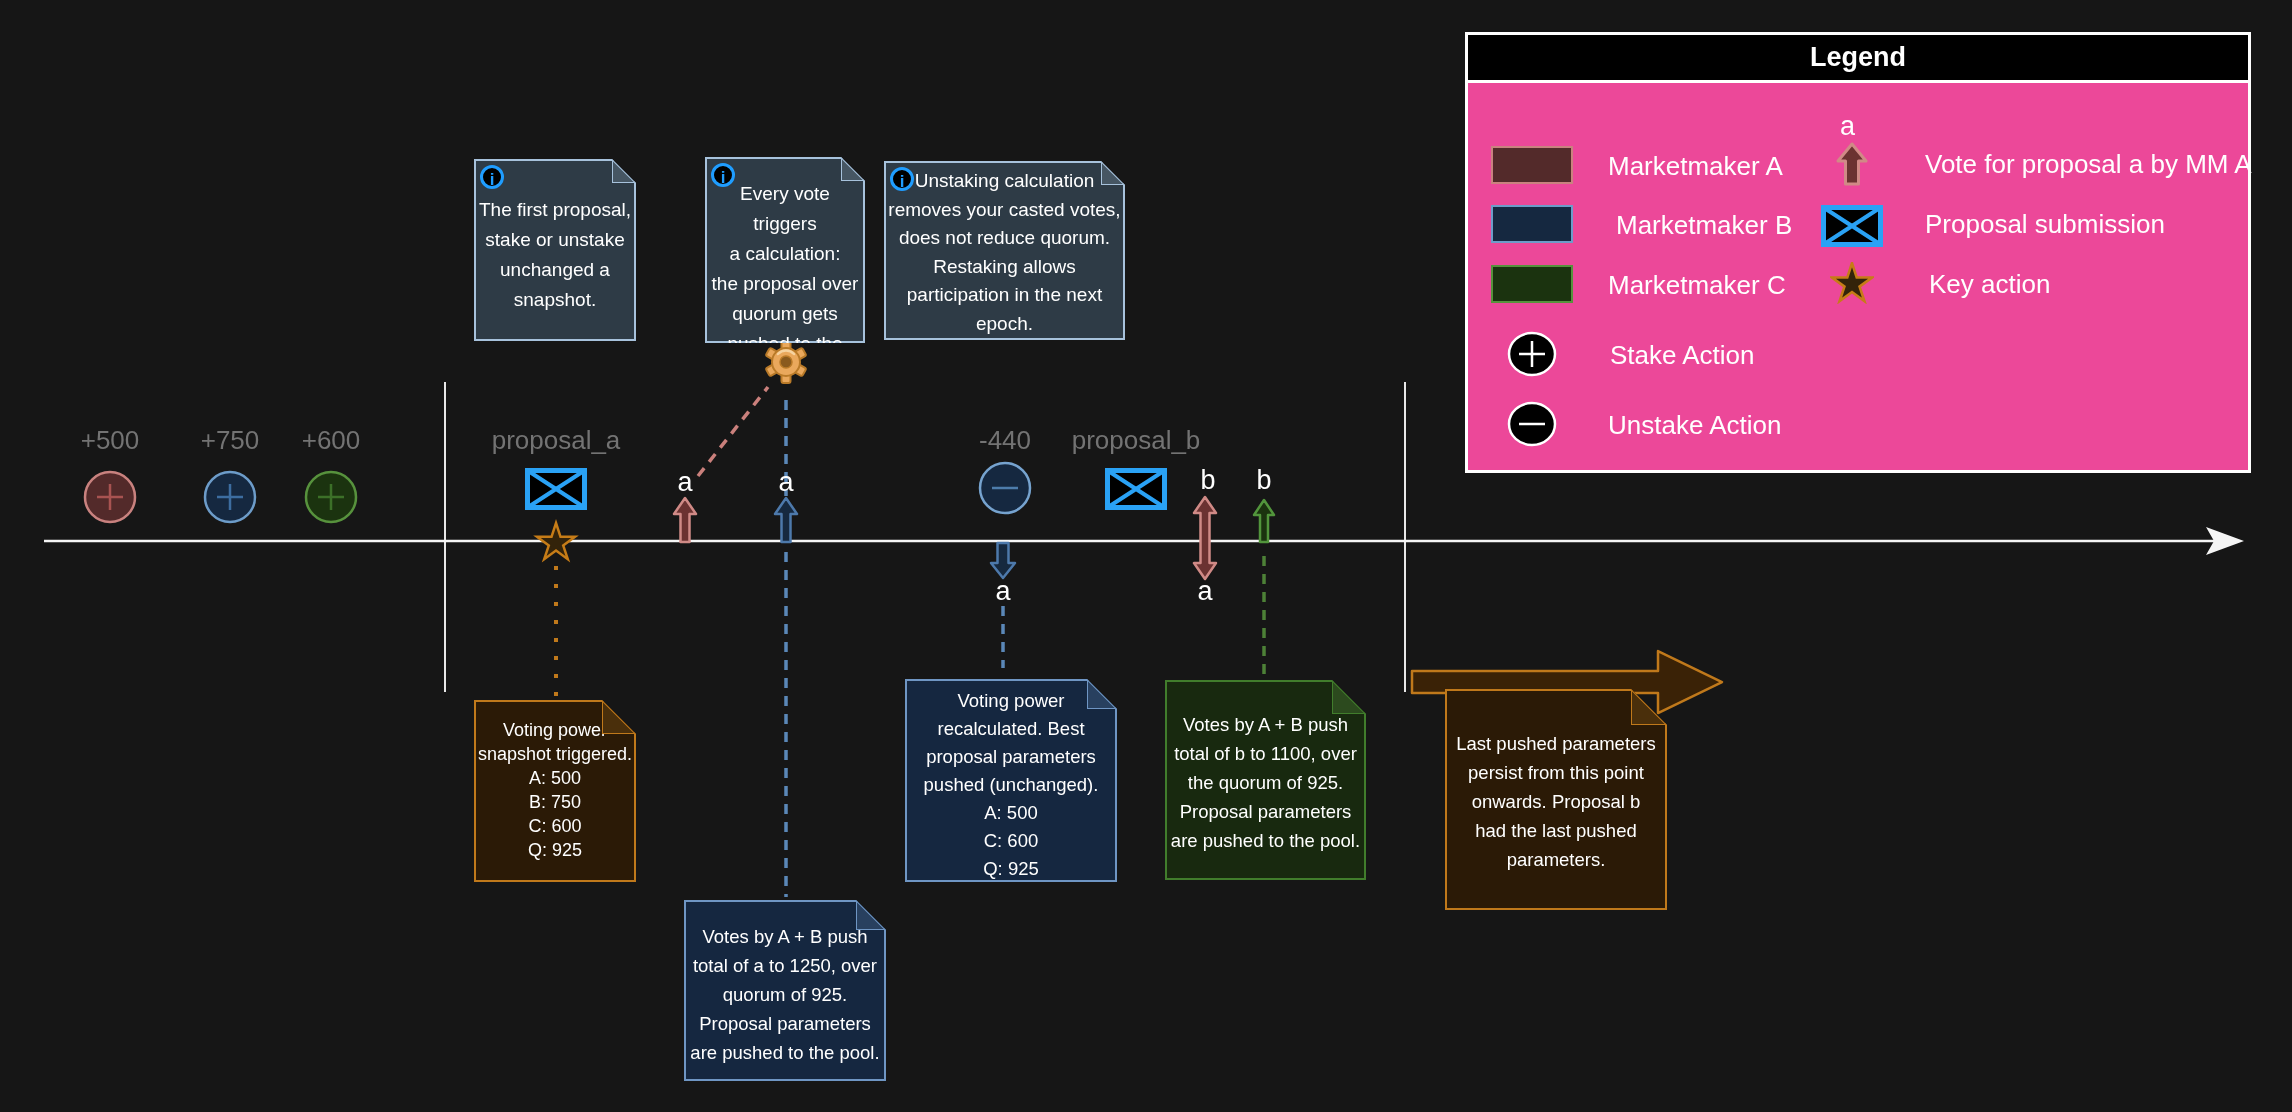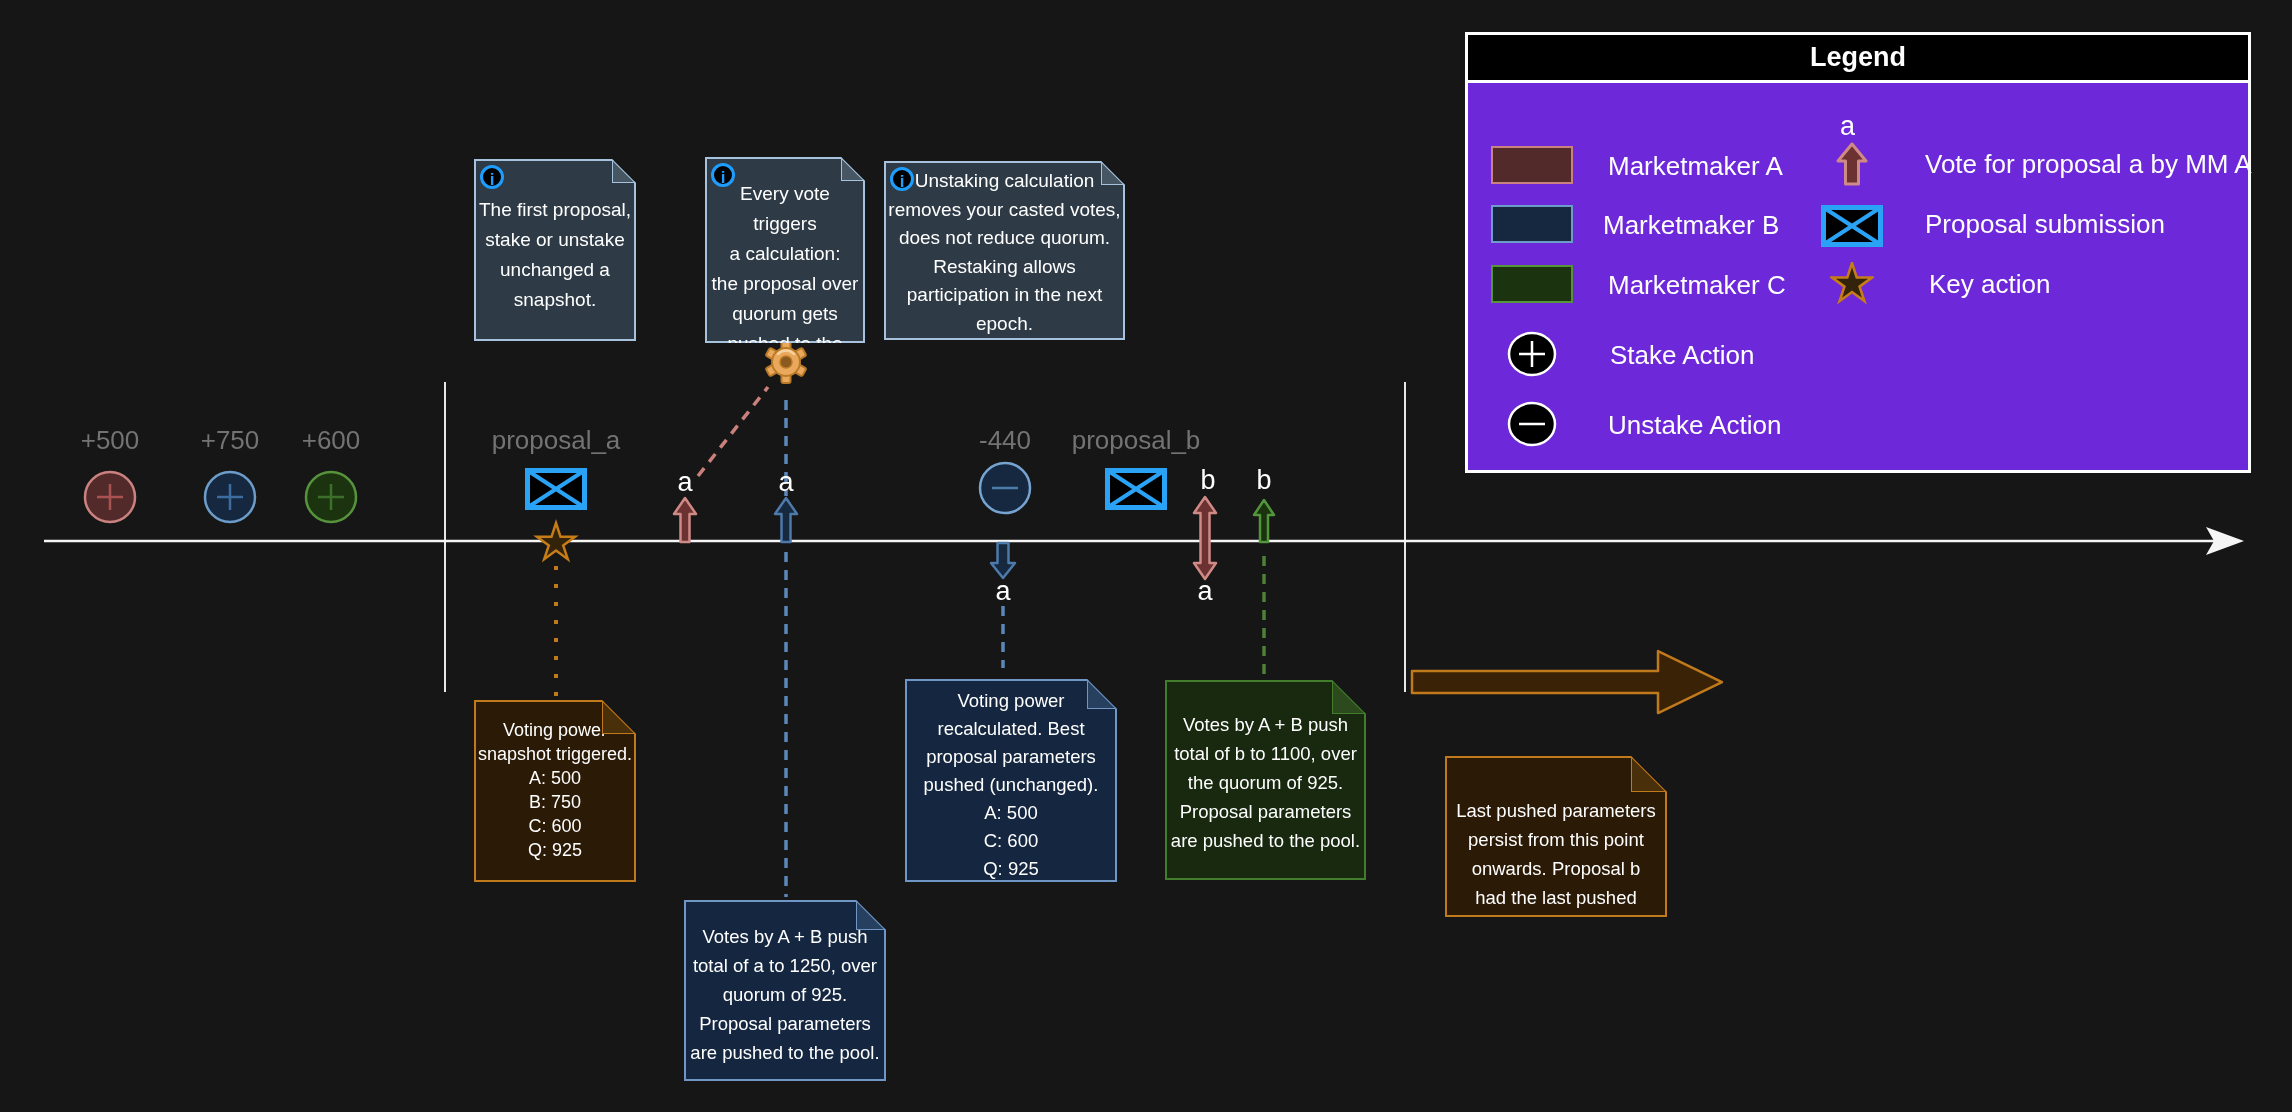--- a/index.html
+++ b/index.html
@@ -26,21 +26,21 @@
   .blue-note .fold path{fill:#28405f;stroke:#6f96c4;stroke-width:2;}
   .green-note{background:#18290f;border-color:#417d2c;--f:34px;--fs:18.5px;}
   .green-note .fold path{fill:#2c4a1e;stroke:#417d2c;stroke-width:2;}
 
   .info-badge{position:absolute;left:4px;top:4px;width:24px;height:24px;border-radius:50%;
               background:#000;border:3px solid #1f9dff;color:#1f9dff;font-weight:bold;
               font-size:17px;line-height:24px;text-align:center;box-sizing:border-box;}
 
   
   #legend{position:absolute;left:1465px;top:32px;width:786px;height:441px;
-          border:3px solid #fff;background:#6d28d9;box-sizing:border-box;}
+          border:3px solid #fff;background:#ec4899;box-sizing:border-box;}
   #legend .titlebar{position:absolute;left:0;top:0;right:0;height:45px;background:#000;
           border-bottom:3px solid #fff;text-align:center;font-size:27px;font-weight:bold;line-height:45px;}
   .lg-item{position:absolute;font-size:26px;white-space:nowrap;color:#fff;}
   .swatch{position:absolute;width:82px;height:38px;box-sizing:border-box;border:2.5px solid;}
   .sw-a{background:#532a2a;border-color:#c9827f;}
   .sw-b{background:#152840;border-color:#6d9cc9;}
   .sw-c{background:#1b330f;border-color:#57923d;}
   .lg-icon{position:absolute;}
 </style>
 </head>
@@ -222,41 +222,41 @@
       </svg>
     <div class="body">
       <div class="nl">Votes by A + B push</div>
       <div class="nl">total of b to 1100, over</div>
       <div class="nl">the quorum of 925.</div>
       <div class="nl">Proposal parameters</div>
       <div class="nl">are pushed to the pool.</div>
     </div>
   </div>
 
-  <div class="note brown-note" style="left:1445px;top:756px;width:222px;height:161px;--pt:38px;--lh:29px;--fs:18.5px;--f:36px;">
+  <div class="note brown-note" style="left:1445px;top:689px;width:222px;height:221px;--pt:38px;--lh:29px;--fs:18.5px;--f:36px;">
     <svg class="fold" width="36" height="36" viewBox="0 0 36 36">
         <path d="M0 0 L36 36 L0 36 Z"></path>
       </svg>
     <div class="body">
       <div class="nl">Last pushed parameters</div>
       <div class="nl">persist from this point</div>
       <div class="nl">onwards. Proposal b</div>
       <div class="nl">had the last pushed</div>
       <div class="nl">parameters.</div>
     </div>
   </div>
 
   <div id="legend">
     <div class="titlebar">Legend</div>
 
     <div class="swatch sw-a" style="left:23px;top:111px;"></div>
     <div class="swatch sw-b" style="left:23px;top:170px;"></div>
     <div class="swatch sw-c" style="left:23px;top:230px;"></div>
     <div class="lg-item" style="left:140px;top:116px;">Marketmaker A</div>
-    <div class="lg-item" style="left:135px;top:175px;">Marketmaker B</div>
+    <div class="lg-item" style="left:148px;top:175px;">Marketmaker B</div>
     <div class="lg-item" style="left:140px;top:235px;">Marketmaker C</div>
 
     <svg class="lg-icon" style="left:38px;top:296px;" width="52" height="46" viewBox="0 0 52 46">
       <ellipse cx="26" cy="23" rx="23" ry="21" fill="#000" stroke="#fff" stroke-width="2.5"></ellipse>
       <path d="M13 23 H39 M26 10 V36" stroke="#fff" stroke-width="2.5" fill="none"></path>
     </svg>
     <div class="lg-item" style="left:142px;top:305px;">Stake Action</div>
 
     <svg class="lg-icon" style="left:38px;top:366px;" width="52" height="46" viewBox="0 0 52 46">
       <ellipse cx="26" cy="23" rx="23" ry="21" fill="#000" stroke="#fff" stroke-width="2.5"></ellipse>

